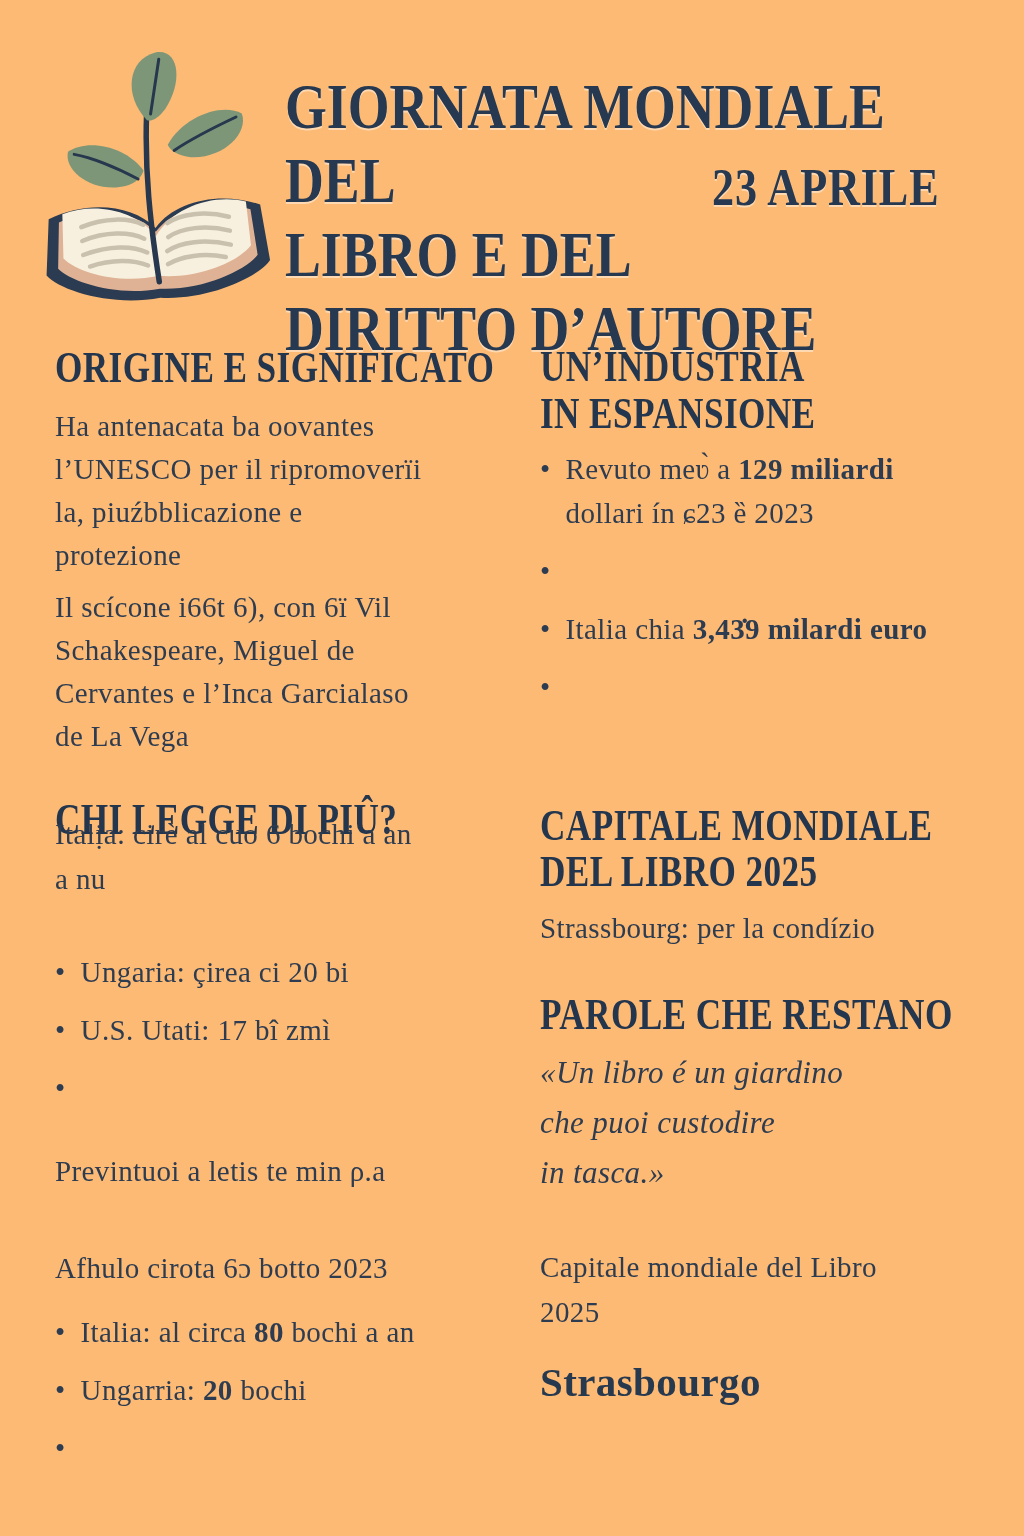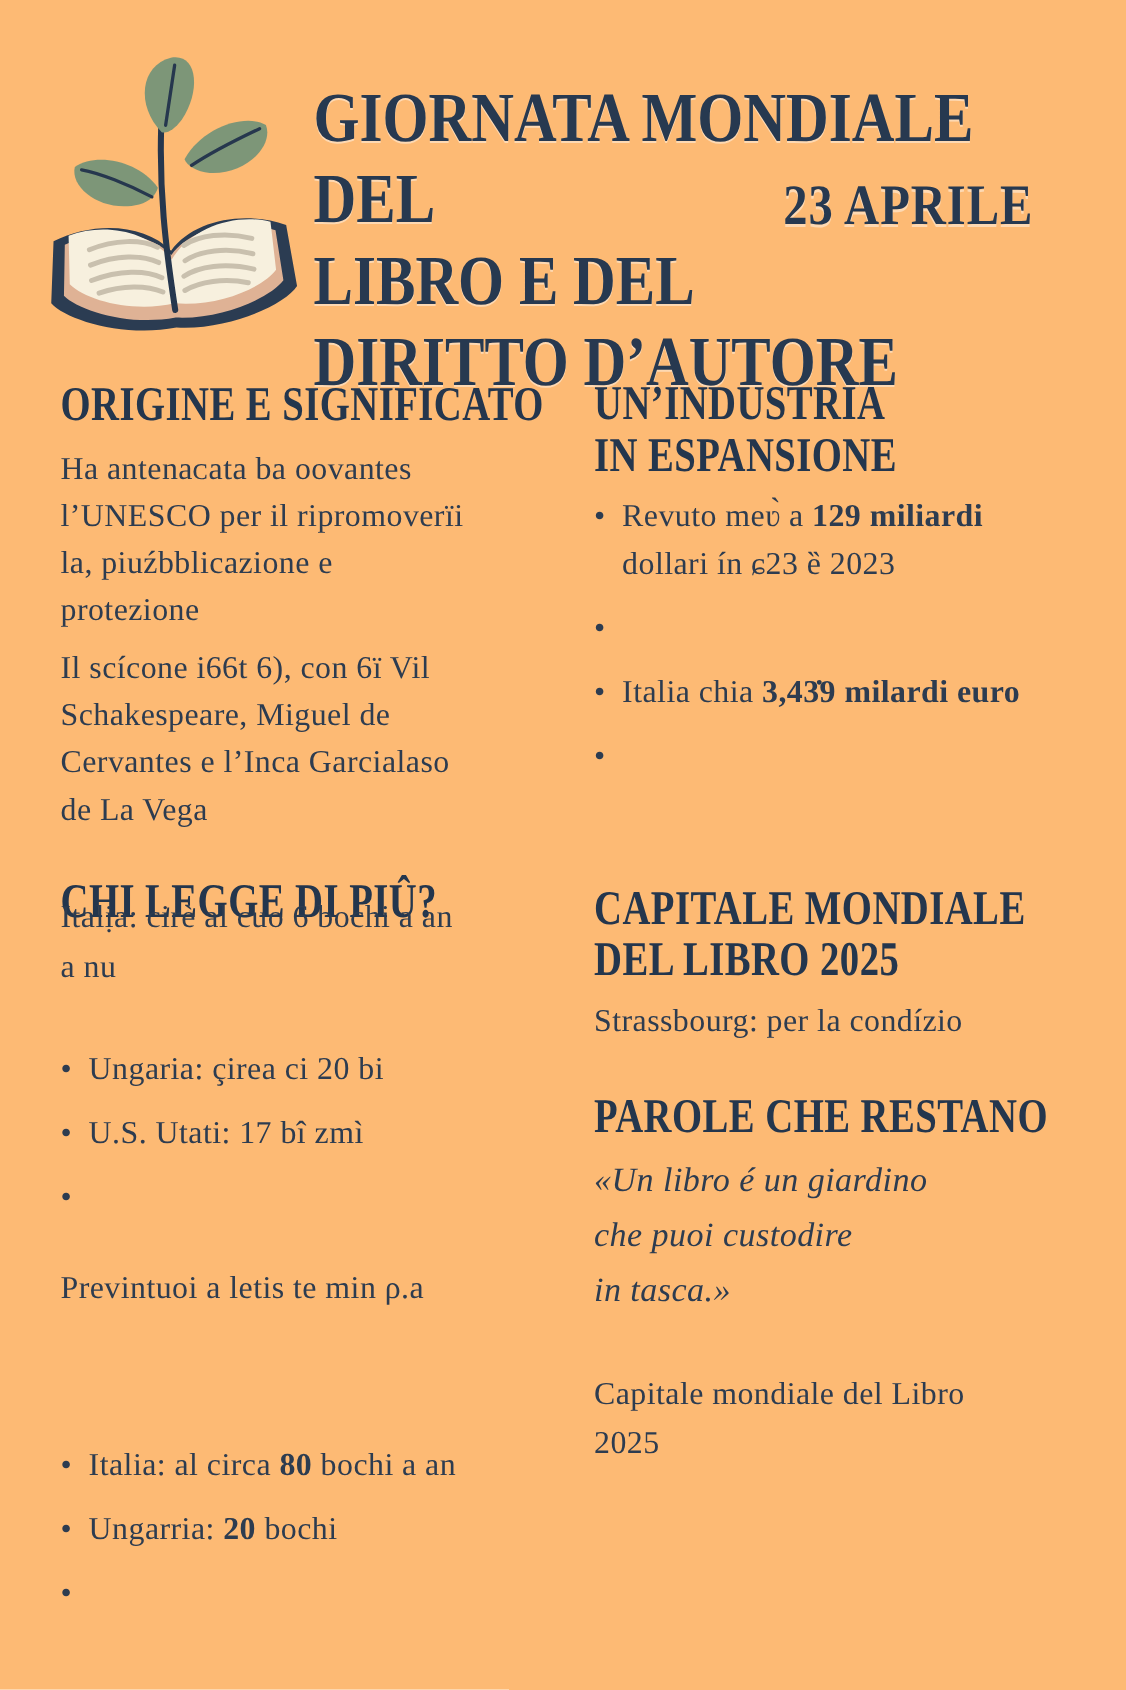--- a/index.html
+++ b/index.html
@@ -118,20 +118,21 @@
         <span class="dot">•</span>
         <span class="btext"><span>U.S. Utati: 17 bî zmì</span></span>
       </div>
       <div class="bullet-item">
         <span class="dot">•</span>
       </div>
     </div>
 
   <div class="abs body-text" style="left:55px; top:1150px; width:460px;">Previntuoi a letis te min ρ.a</div>
 
+  <div class="abs body-text" style="left:55px; top:1247px; width:460px;">Afhulo cirota 6ɔ botto 2023</div>
 
   <div class="abs" style="left:55px; top:1310px; width:470px;">
       <div class="bullet-item">
         <span class="dot">•</span>
         <span class="btext"><span>Italia: al circa </span><span class="bold">80</span><span> bochi a an</span></span>
       </div>
       <div class="bullet-item">
         <span class="dot">•</span>
         <span class="btext"><span>Ungarria: </span><span class="bold">20</span><span> bochi</span></span>
       </div>
@@ -168,14 +169,15 @@
 
   <div class="abs h-sec" style="left:540px; top:991px; width:560px;">PAROLE CHE RESTANO</div>
 
   <div class="abs quote" style="left:540px; top:1048px; width:460px;">«Un libro é un giardino
 che puoi custodire
 in tasca.»</div>
 
   <div class="abs body-text" style="left:540px; top:1245px; width:460px; line-height:45px;">Capitale mondiale del Libro
 2025</div>
 
+  <div class="abs city" style="left:540px; top:1358px;">Strasbourgo</div>
 
 </div>
 
 </body></html>

